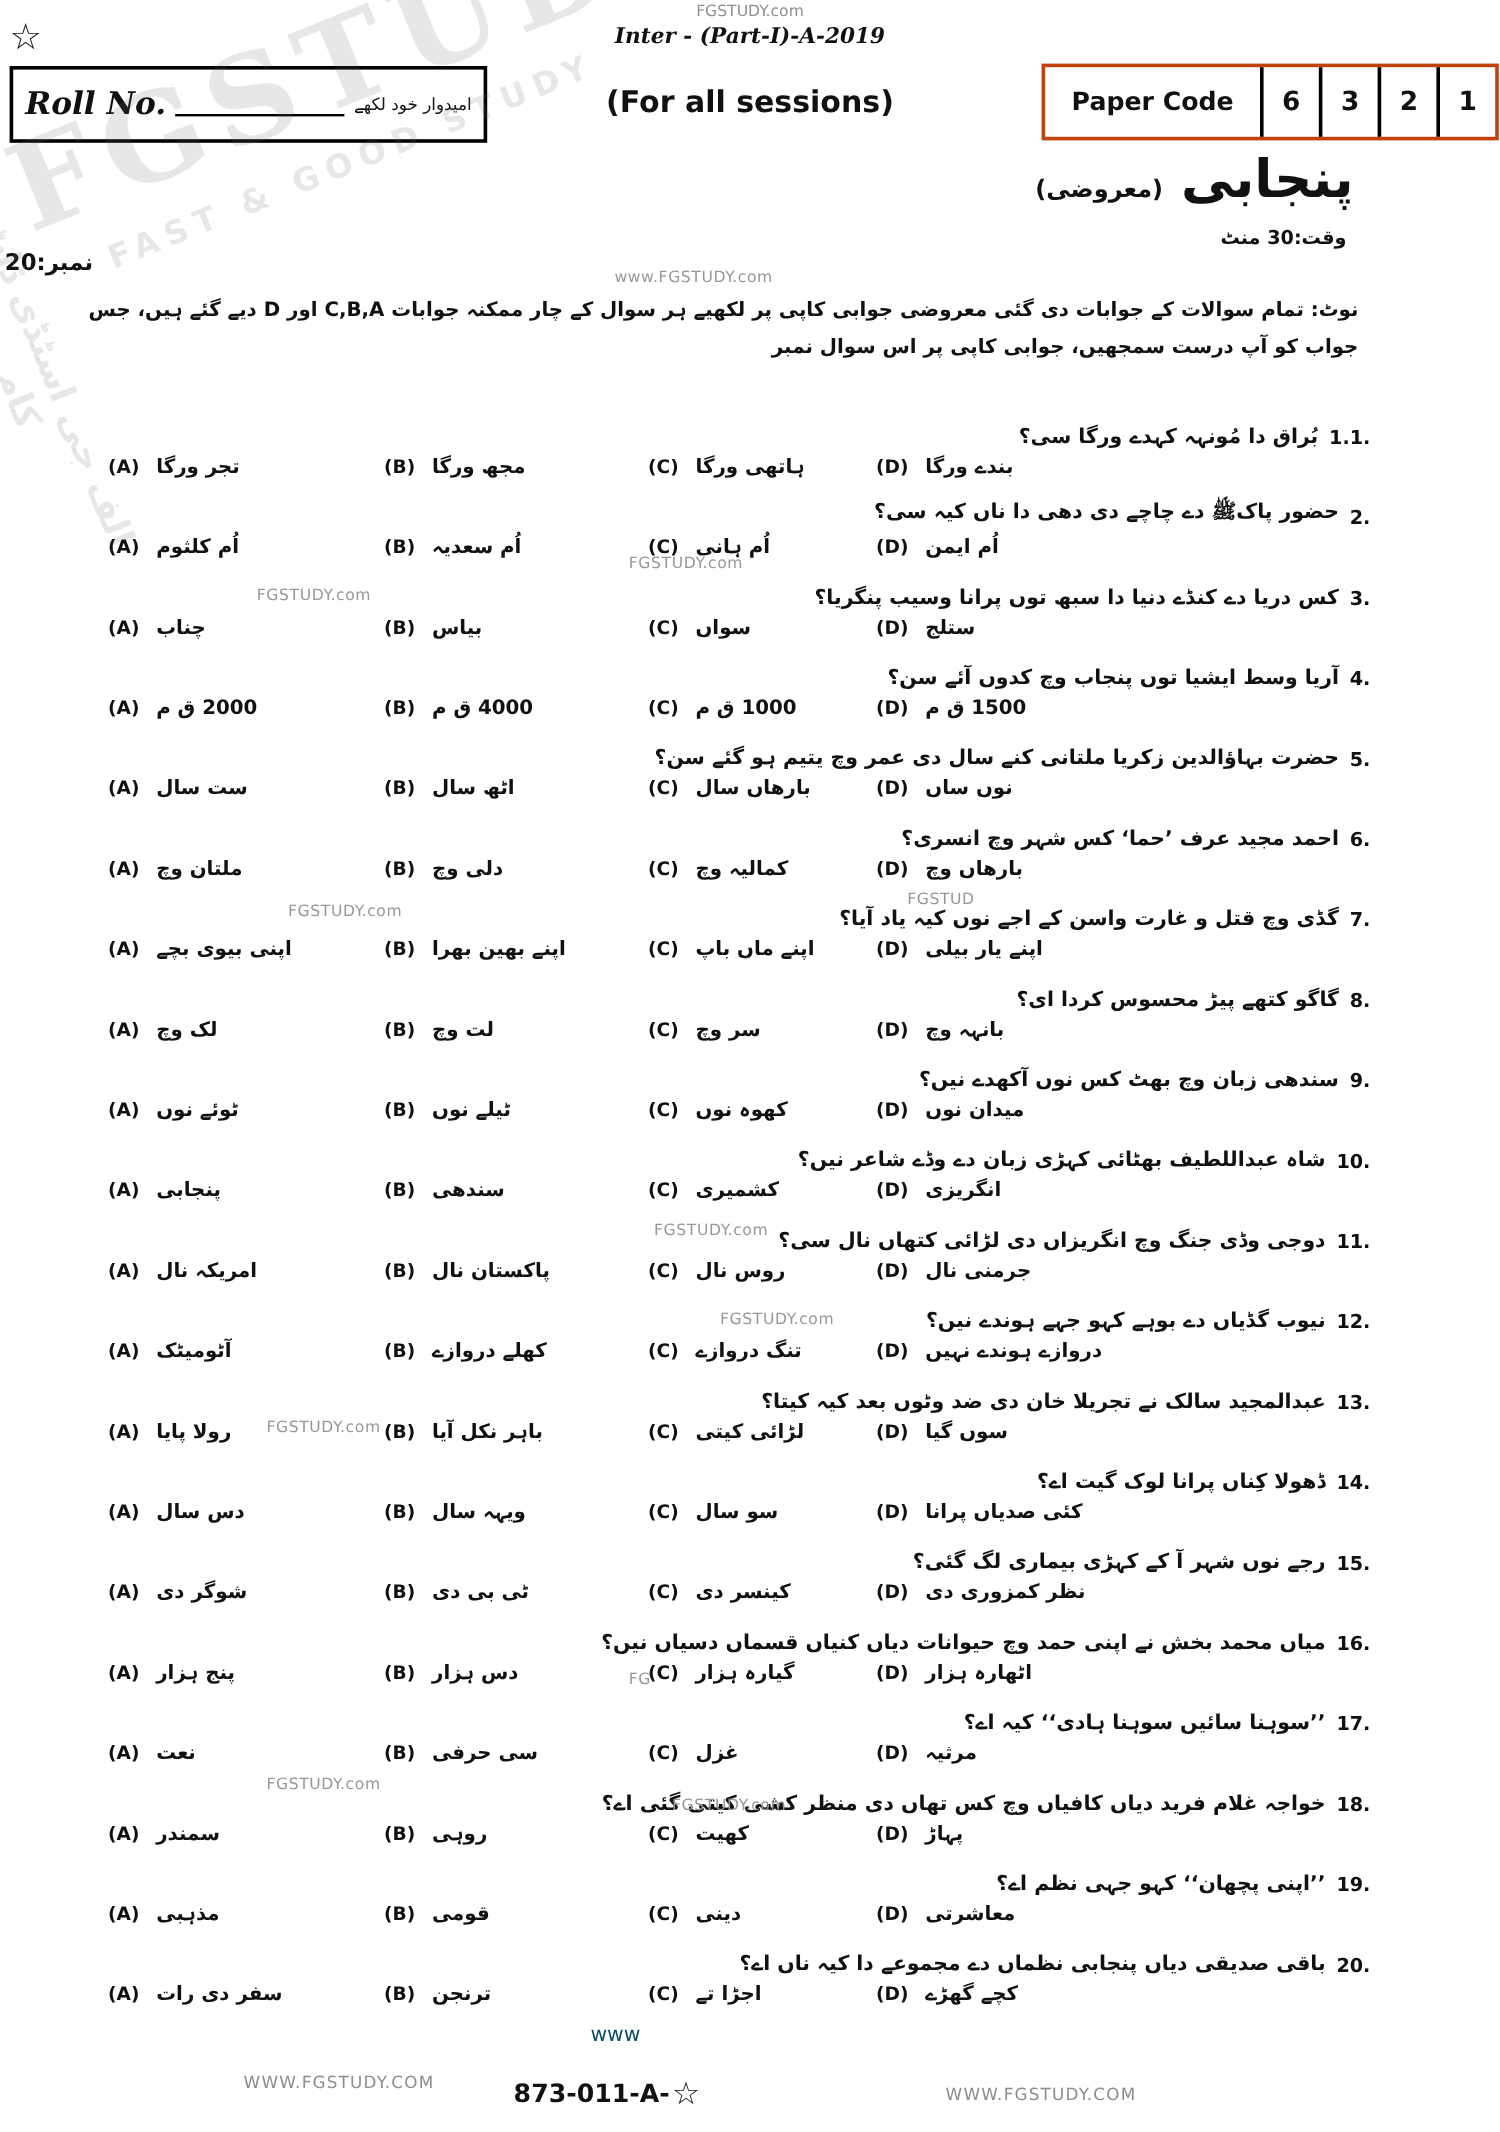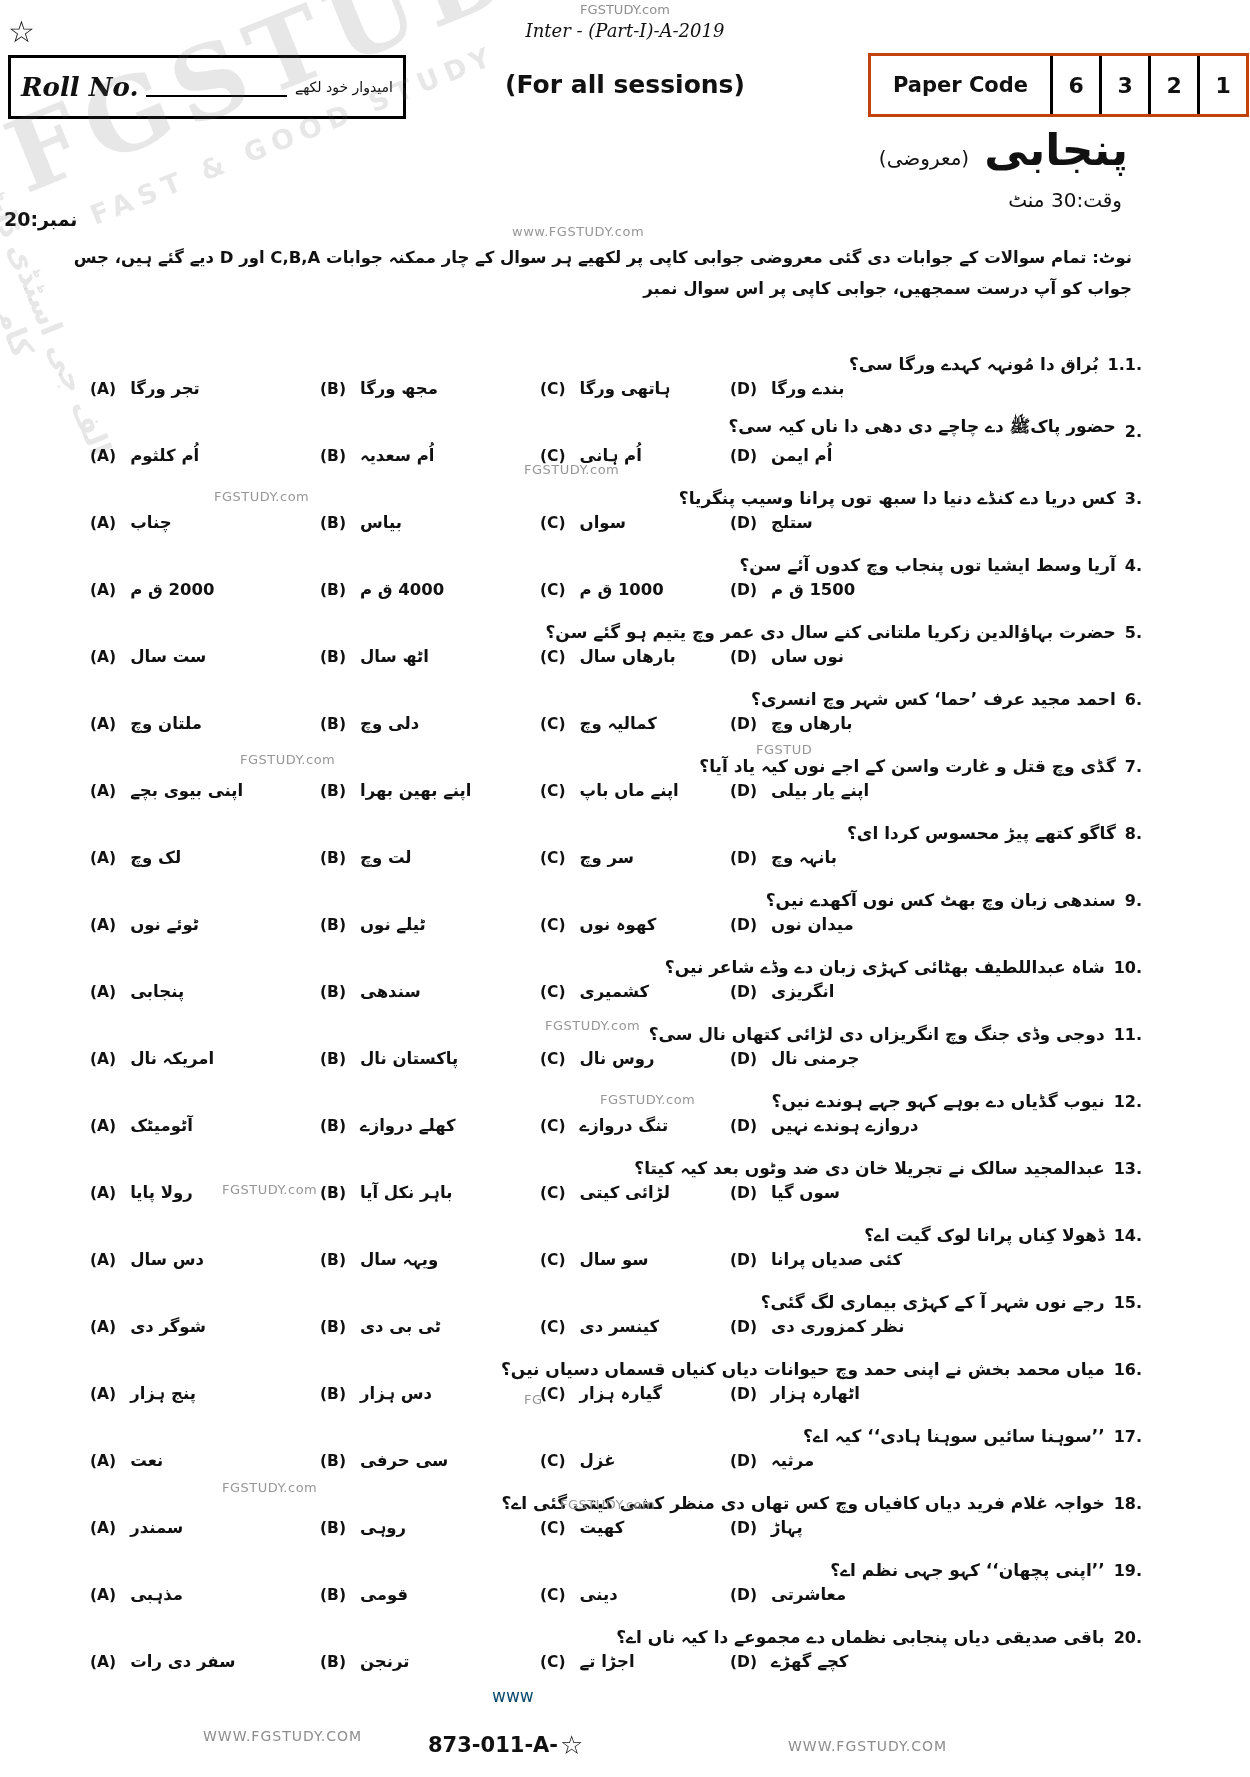--- a/index.html
+++ b/index.html
@@ -5,34 +5,34 @@
   html,body{margin:0;padding:0;background:#e8e8e8;}
   .page{
     position:relative;width:1250px;height:1777px;margin:0 auto;background:#ffffff;
     font-family:"DejaVu Sans","Liberation Sans",sans-serif;color:#111;overflow:hidden;
   }
   .abs{position:absolute;}
   
   .star-tl{left:8px;top:14px;font-size:30px;}
   .wm-topcut{left:50%;transform:translateX(-50%);top:2px;font-size:13px;color:#8f8f8f;}
   .exam-line{left:0;right:0;top:20px;text-align:center;font-family:"DejaVu Serif","Liberation Serif",serif;
-    font-style:italic;font-weight:normal;font-size:18px;}
+    font-style:italic;font-weight:bold;font-size:18px;}
   .rollbox{left:8px;top:55px;width:372px;height:58px;border:3px solid #000;display:flex;align-items:center;padding:0 10px;gap:8px;}
   .rollbox .rlabel{font-family:"DejaVu Serif","Liberation Serif",serif;font-style:italic;font-weight:bold;font-size:26px;white-space:nowrap;}
   .rollbox .rline{flex:1;border-bottom:2px solid #000;height:18px;min-width:60px;}
   .rollbox .rhint{font-size:14px;white-space:nowrap;}
   .sessions{left:0;right:0;top:70px;text-align:center;font-weight:bold;font-size:25px;}
   .pcbox{left:868px;top:53px;height:58px;border:3px solid #c2410c;display:flex;align-items:stretch;}
   .pcbox .pclabel{display:flex;align-items:center;padding:0 22px;font-weight:bold;font-size:21px;}
   .pcbox .pcdigit{width:46px;border-left:3px solid #000;display:flex;align-items:center;justify-content:center;
     font-weight:bold;font-size:22px;}
   .titleblk{right:122px;top:124px;text-align:right;direction:rtl;}
   .titleblk .tmain{font-size:44px;font-weight:bold;letter-spacing:1px;}
-  .titleblk .tsub{font-size:20px;font-weight:normal;margin-right:10px;}
-  .timeline{right:128px;top:188px;font-size:20px;font-weight:normal;direction:rtl;margin-left:44px;}
+  .titleblk .tsub{font-size:20px;font-weight:bold;margin-right:10px;}
+  .timeline{right:128px;top:188px;font-size:16px;font-weight:bold;direction:rtl;margin-left:44px;}
   .marksline{left:4px;top:208px;font-size:19px;font-weight:bold;direction:rtl;}
   .noteblk{right:118px;top:243px;width:1070px;direction:rtl;text-align:right;
     font-size:16.5px;font-weight:bold;line-height:1.85;}
   
   .questions{left:0;top:344px;width:1250px;}
   .q{position:relative;height:67px;}
   .qline{direction:rtl;text-align:right;padding-right:108px;height:30px;display:flex;flex-direction:row;gap:9px;align-items:flex-end;font-weight:bold;}
   .qnum{direction:ltr;font-size:16px;}
   .qtext{font-size:17px;}
   .opts{position:relative;height:37px;}

